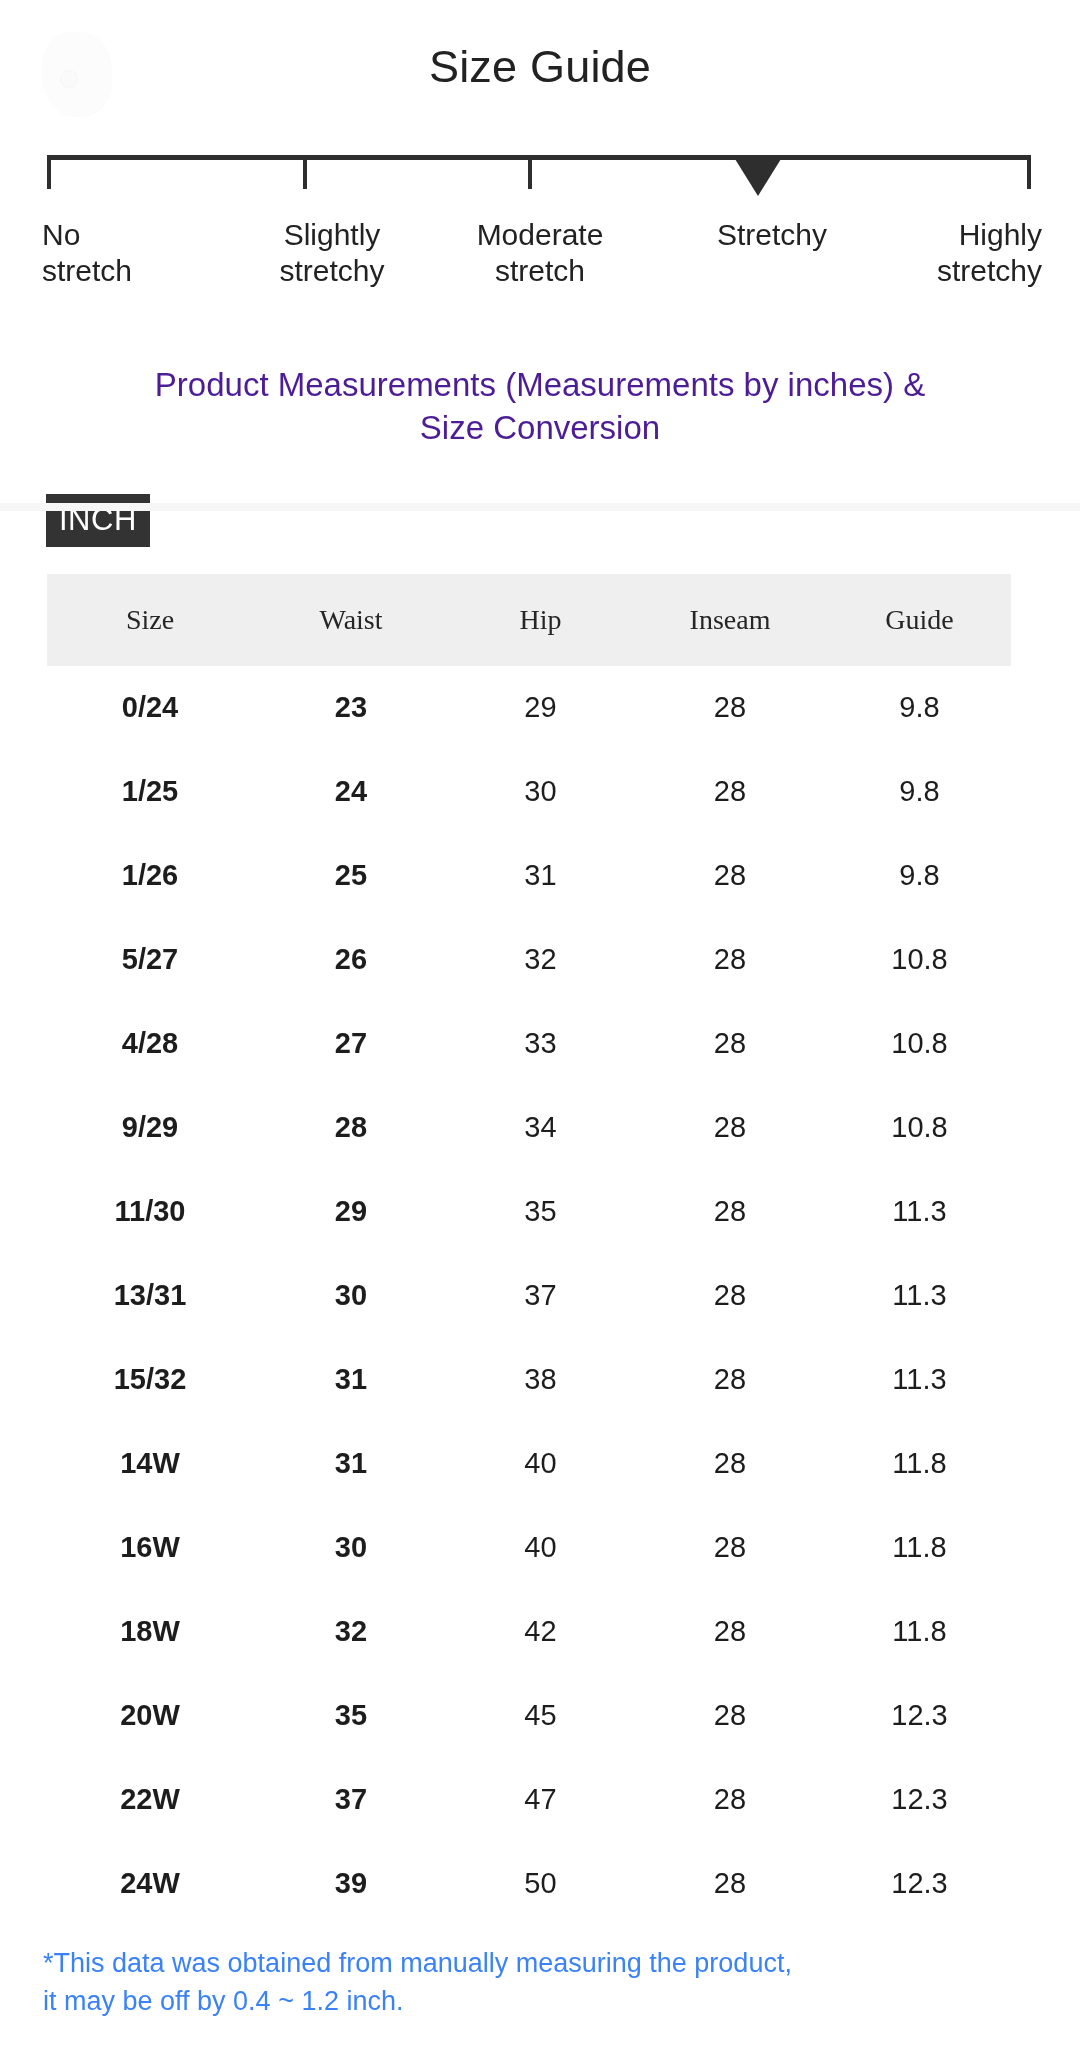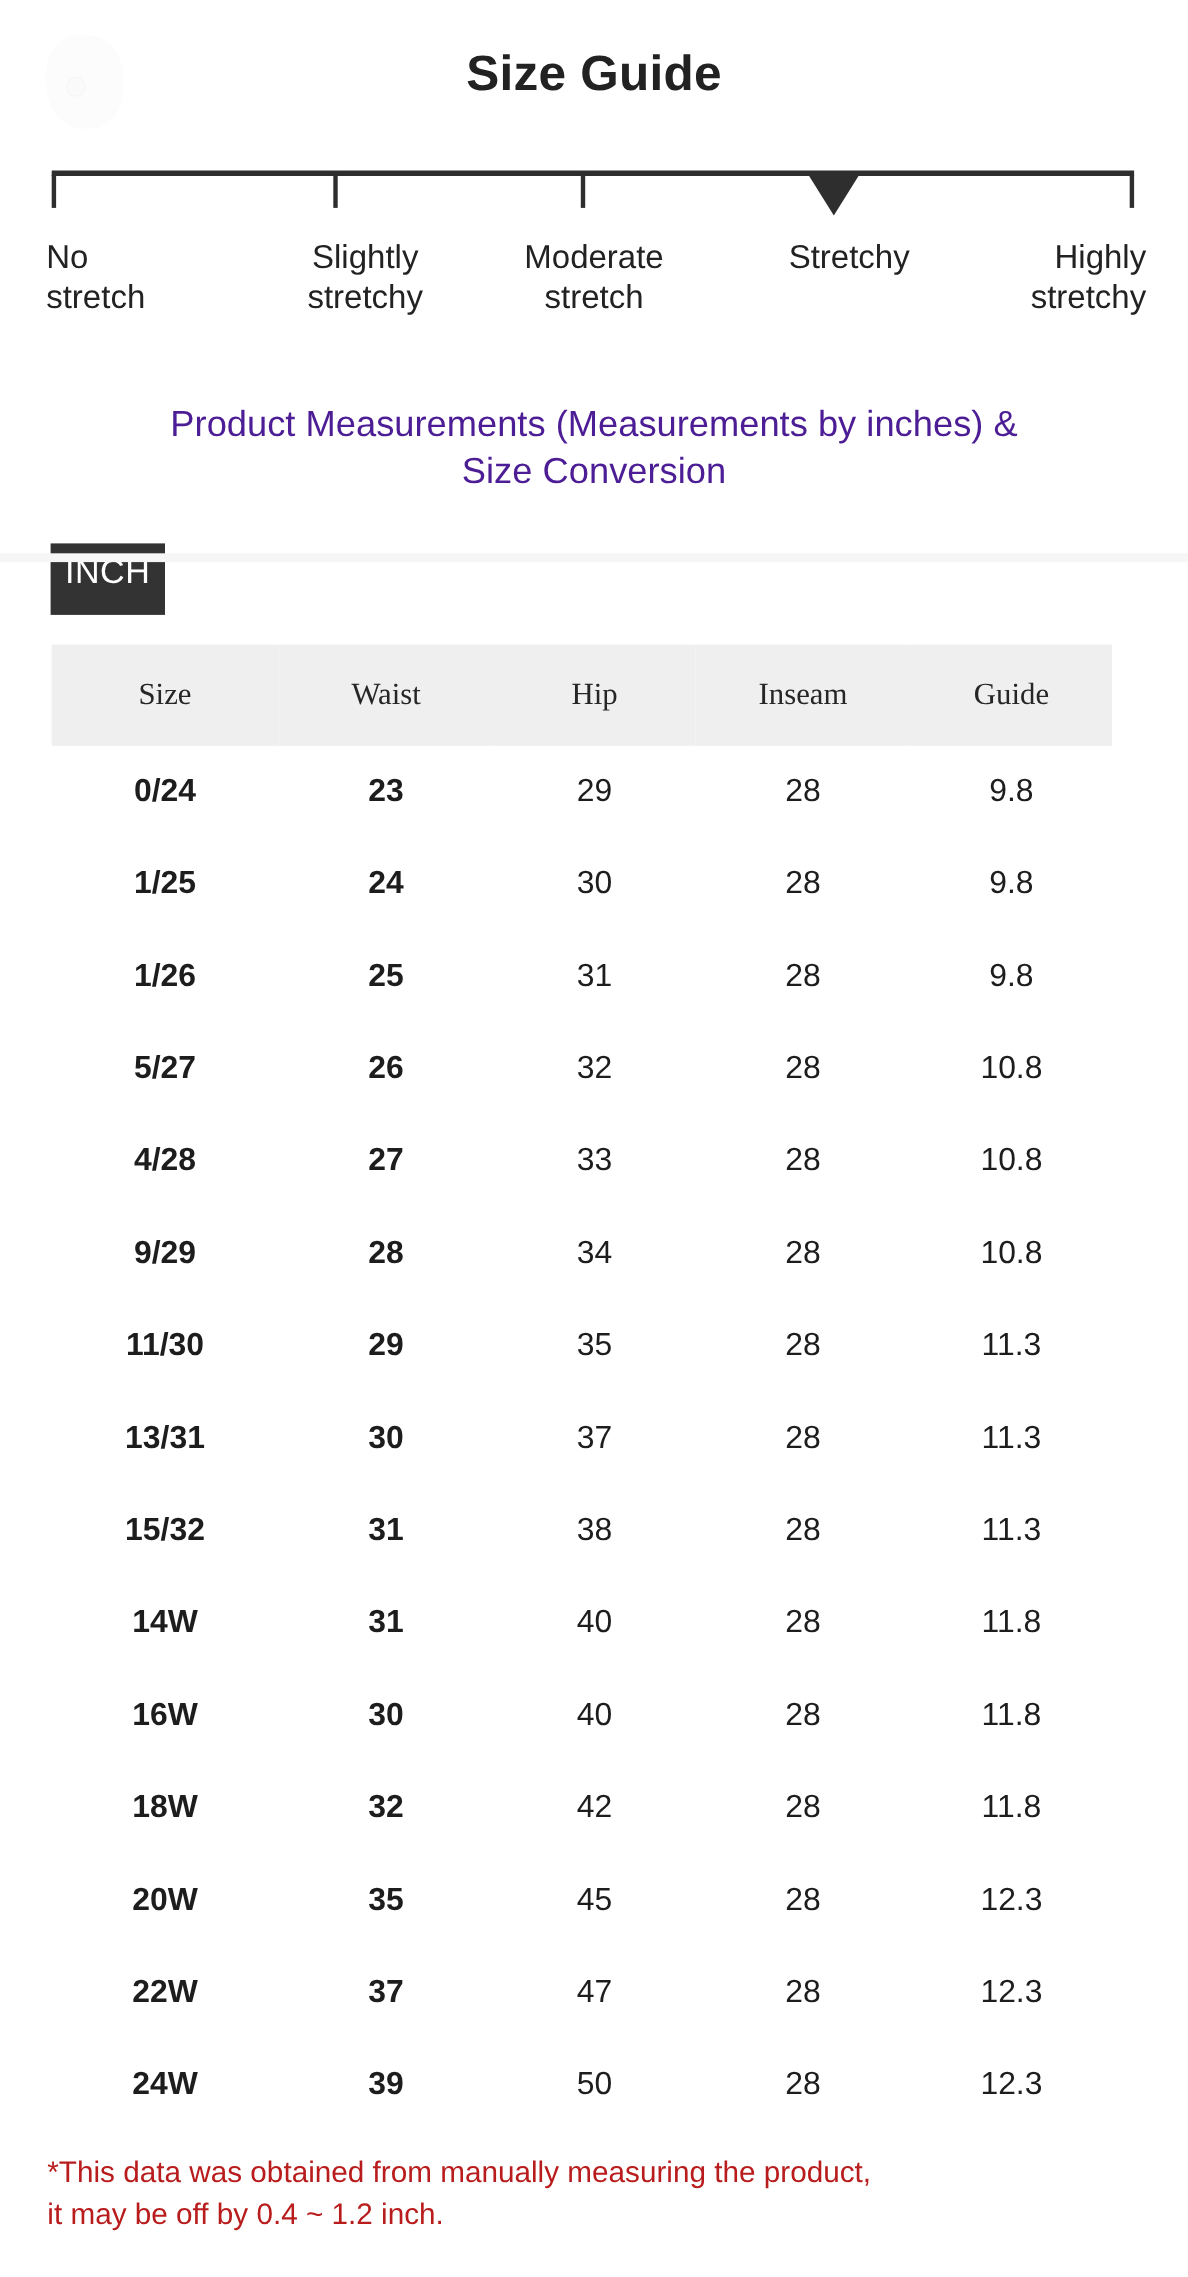--- a/index.html
+++ b/index.html
@@ -38,21 +38,21 @@
     height: 16px;
     border-radius: 50%;
     background: #fafafb;
     border: 1px solid #f6f6f7;
   }
 
   
   .page-title {
     text-align: center;
     font-size: 45px;
-    font-weight: bold;
+    font-weight: normal;
     color: #222222;
     letter-spacing: 0.2px;
     padding-top: 42px;
     line-height: 1.1;
   }
 
   
   .stretch-block {
     position: relative;
     margin-top: 63px;
@@ -140,21 +140,21 @@
   .unit-badge-row {
     margin-top: 44px;
     padding-left: 46px;
   }
   .unit-badge {
     display: inline-block;
     background: #333333;
     color: #ffffff;
     font-size: 31px;
     line-height: 1;
-    padding: 10px 13px 24px 13px;
+    padding: 10px 13px 12px 13px;
     letter-spacing: 0.5px;
   }
 
   
   .size-table {
     margin: 27px 47px 0 47px;
     width: 964px;
     border-collapse: collapse;
     table-layout: fixed;
   }
@@ -180,21 +180,21 @@
   .size-table col.w1 { width: 196px; }
   .size-table col.w2 { width: 183px; }
   .size-table col.w3 { width: 196px; }
   .size-table col.w4 { width: 183px; }
 
   
   .footnote {
     margin: 18px 0 0 43px;
     font-size: 27px;
     line-height: 1.42;
-    color: #b91c1c;
+    color: #3b82f6;
     white-space: pre-line;
     max-width: 960px;
   }
 </style>
 </head>
 <body>
 
 <div class="watermark"></div>
 
 <div class="page-title">Size Guide</div>

